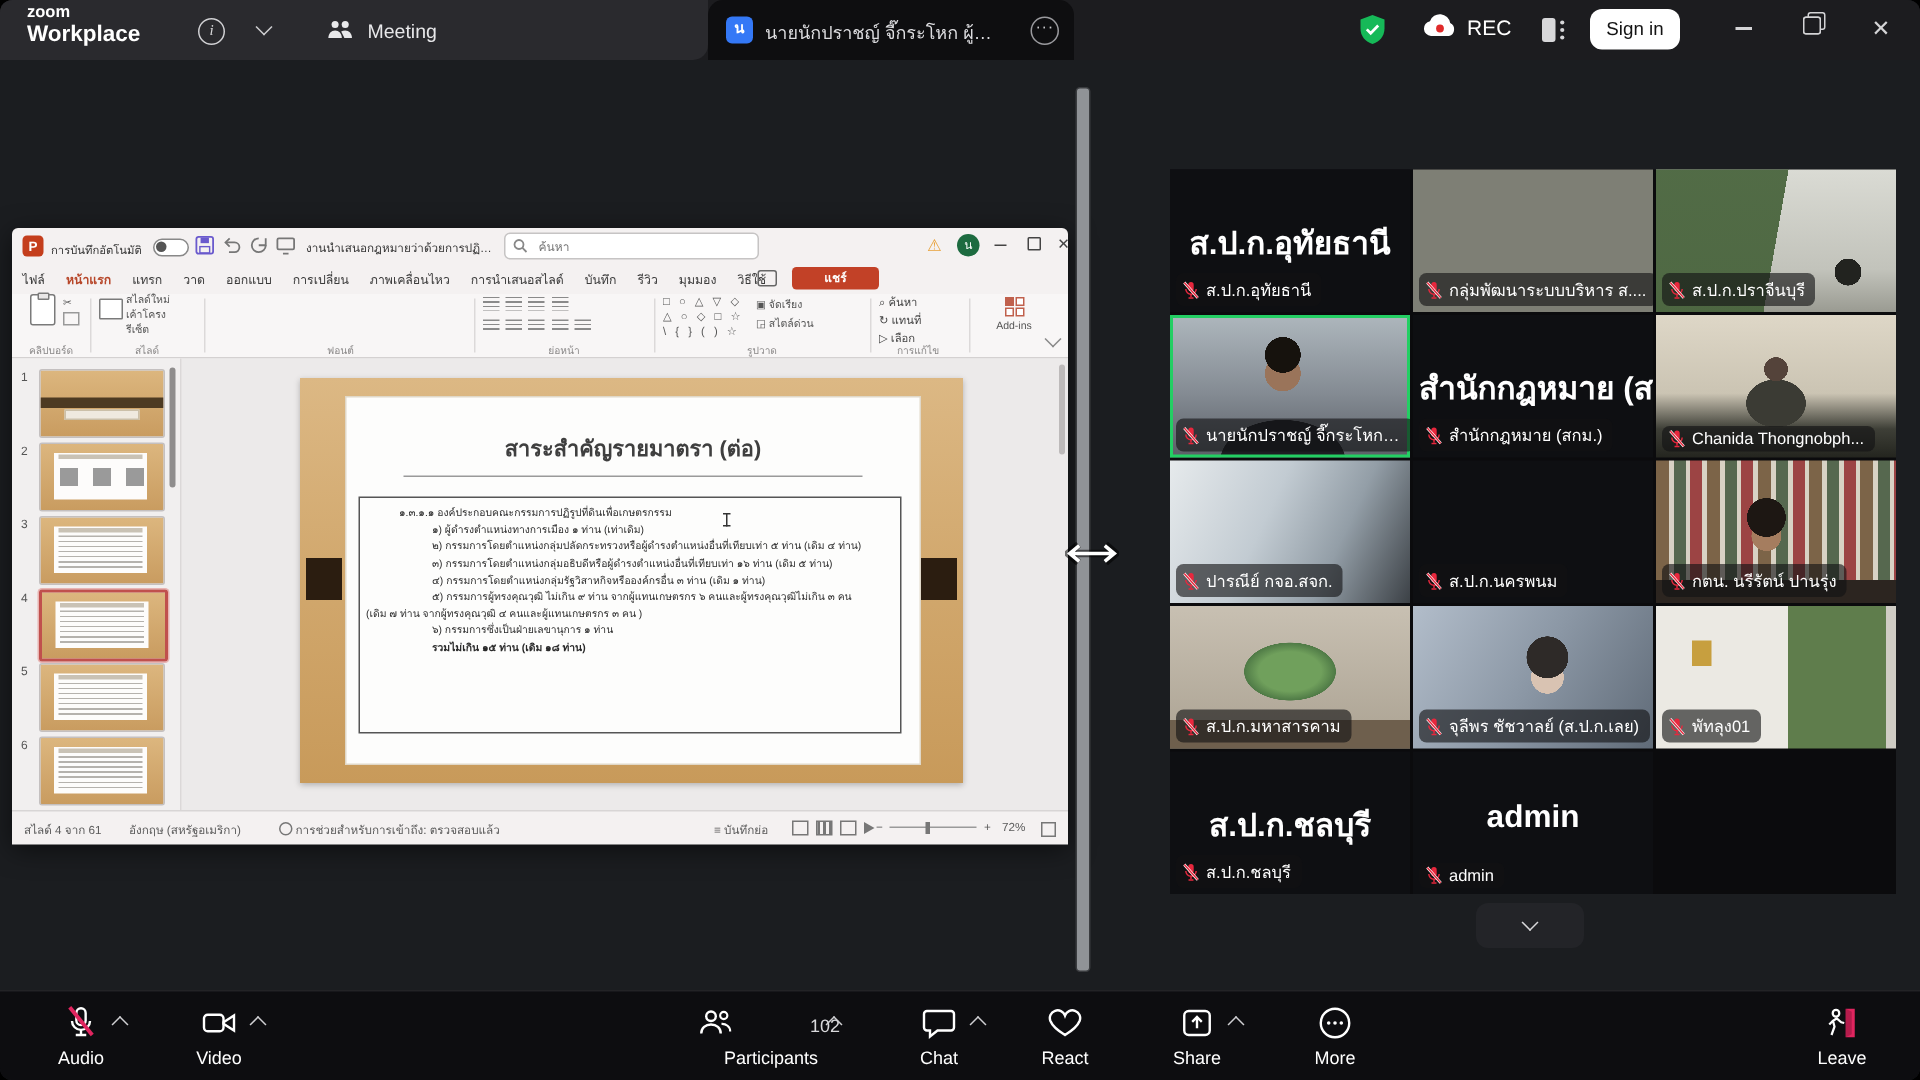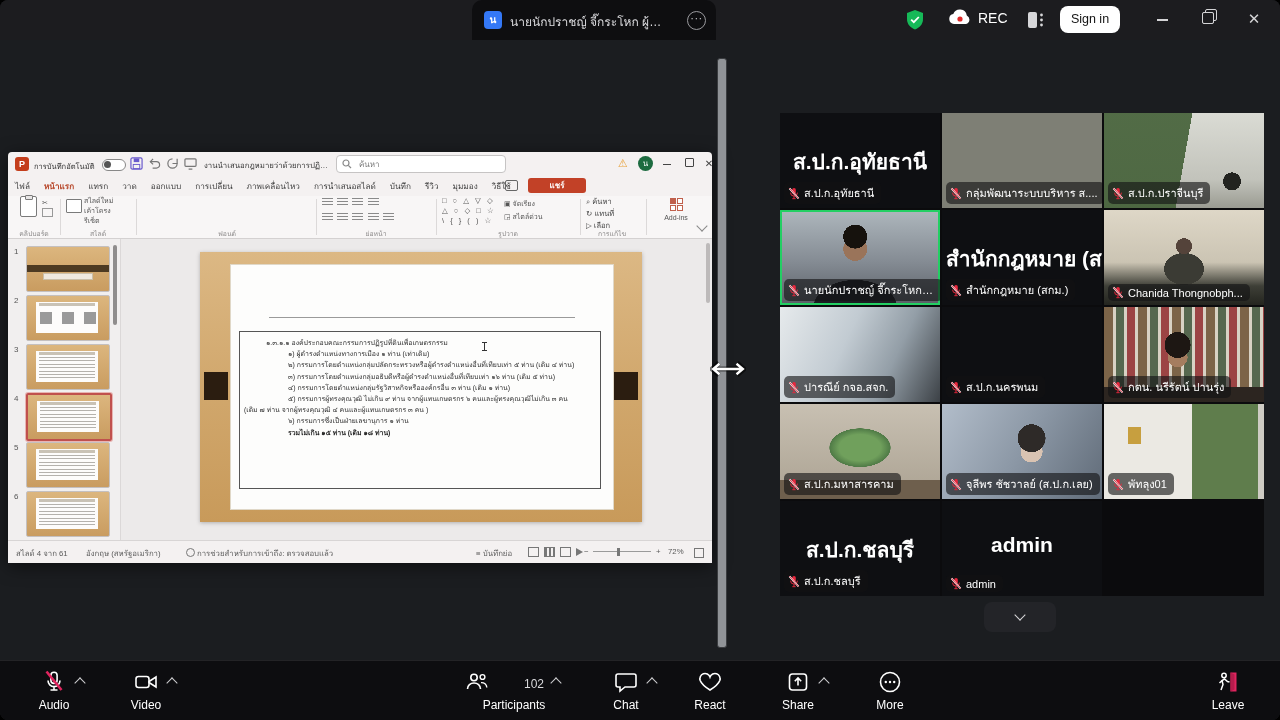--- a/index.html
+++ b/index.html
@@ -201,20 +201,37 @@
   .tb-label{font-size:12px;margin-top:3px;}
   .tb-chev{position:absolute;top:10px;}
   .tb-count{position:absolute;top:8px;font-size:12px;color:#d9d9dc;}
 </style>
 </head>
 <body>
 
 <div id="app">
 
   <div id="header">
+    <div id="header-left">
+      <div id="logo">
+        <div class="l1">zoom</div>
+        <div class="l2">Workplace</div>
+      </div>
+      <div id="info-icon" class="hdr-icon">i</div>
+      <span id="hdr-chev" class="chev down" style="position:absolute;"></span>
+      <div id="meeting-tab">
+        <svg width="18" height="16" viewBox="0 0 20 16">
+          <circle cx="6" cy="4" r="2.6" fill="#e8e8ea"></circle>
+            <circle cx="13.5" cy="4" r="2.6" fill="#e8e8ea"></circle>
+          <path d="M1 14c0-3.4 2.2-5.6 5-5.6s5 2.2 5 5.6z" fill="#e8e8ea"></path>
+          <path d="M10.5 9.1c.9-.5 1.9-.7 3-.7 2.8 0 5 2.2 5 5.6h-5.6" fill="#e8e8ea"></path>
+        </svg>
+        <span>Meeting</span>
+      </div>
+    </div>
 
     <div id="active-tab">
       <div class="avatar">น</div>
       <div class="title nowrap">นายนักปราชญ์ จี๊กระโหก ผู้แทนสำนักก</div>
       <div id="tab-more">···</div>
     </div>
 
     <svg class="abs" style="left:906px;top:10px;" width="18" height="20" viewBox="0 0 18 20">
       <path d="M9 0l8 3v6c0 5.2-3.4 8.9-8 10.4C4.4 17.9 1 14.2 1 9V3z" fill="#16b958"></path>
       <path d="M5.2 9.6l2.6 2.6 5-5.2" stroke="#fff" stroke-width="1.8" fill="none"></path>
@@ -420,20 +437,21 @@
             </div>
         </div>
         <div id="thumb-scroll"></div>
       </div>
 
       <div id="canvas">
         <div id="slide">
           <div class="side-tab" id="side-tab-l"></div>
           <div class="side-tab" id="side-tab-r"></div>
           <div id="slide-inner">
+            <div id="slide-title">สาระสำคัญรายมาตรา (ต่อ)</div>
             <div id="slide-rule"></div>
             <div id="slide-box">
               <div class="sl-line ind1">๑.๓.๑.๑ องค์ประกอบคณะกรรมการปฏิรูปที่ดินเพื่อเกษตรกรรม</div>
               <div class="sl-line ind2">๑) ผู้ดำรงตำแหน่งทางการเมือง ๑ ท่าน (เท่าเดิม)</div>
               <div class="sl-line ind2">๒) กรรมการโดยตำแหน่งกลุ่มปลัดกระทรวงหรือผู้ดำรงตำแหน่งอื่นที่เทียบเท่า ๕ ท่าน (เดิม ๔ ท่าน)</div>
               <div class="sl-line ind2">๓) กรรมการโดยตำแหน่งกลุ่มอธิบดีหรือผู้ดำรงตำแหน่งอื่นที่เทียบเท่า ๑๖ ท่าน (เดิม ๕ ท่าน)</div>
               <div class="sl-line ind2">๔) กรรมการโดยตำแหน่งกลุ่มรัฐวิสาหกิจหรือองค์กรอื่น ๓ ท่าน (เดิม ๑ ท่าน)</div>
               <div class="sl-line ind2">๕) กรรมการผู้ทรงคุณวุฒิ ไม่เกิน ๙ ท่าน จากผู้แทนเกษตรกร ๖ คนและผู้ทรงคุณวุฒิไม่เกิน ๓ คน</div>
               <div class="sl-line">(เดิม ๗ ท่าน จากผู้ทรงคุณวุฒิ ๔ คนและผู้แทนเกษตรกร ๓ คน )</div>
               <div class="sl-line ind2">๖) กรรมการซึ่งเป็นฝ่ายเลขานุการ ๑ ท่าน</div>
@@ -678,21 +696,21 @@
       <span class="chev up tb-chev" style="left:58px;"></span>
     </div>
 
     <div class="tb-item" style="left:478px;">
       <svg width="26" height="26" viewBox="0 0 26 26" style="margin-left:-14px;">
         <circle cx="10" cy="8.5" r="3.2" fill="none" stroke="#fff" stroke-width="1.6"></circle>
         <path d="M3.5 20c0-3.6 2.9-6 6.5-6s6.5 2.4 6.5 6" fill="none" stroke="#fff" stroke-width="1.6"></path>
         <circle cx="18.5" cy="8" r="2.4" fill="none" stroke="#fff" stroke-width="1.4"></circle>
         <path d="M17 13.6c3-.2 5.8 1.8 5.8 5" fill="none" stroke="#fff" stroke-width="1.4"></path>
       </svg>
-      <span class="tb-count" style="left:46px;">102</span>
+      <span class="tb-count" style="left:62px;">102</span>
       <div class="tb-label">Participants</div>
       <span class="chev up tb-chev" style="left:74px;"></span>
     </div>
 
     <div class="tb-item" style="left:590px;">
       <svg width="26" height="26" viewBox="0 0 26 26">
         <path d="M5 5h16a2 2 0 0 1 2 2v9a2 2 0 0 1-2 2h-9l-5 4v-4H5a2 2 0 0 1-2-2V7a2 2 0 0 1 2-2z" fill="none" stroke="#fff" stroke-width="1.6"></path>
       </svg>
       <div class="tb-label">Chat</div>
       <span class="chev up tb-chev" style="left:58px;"></span>

